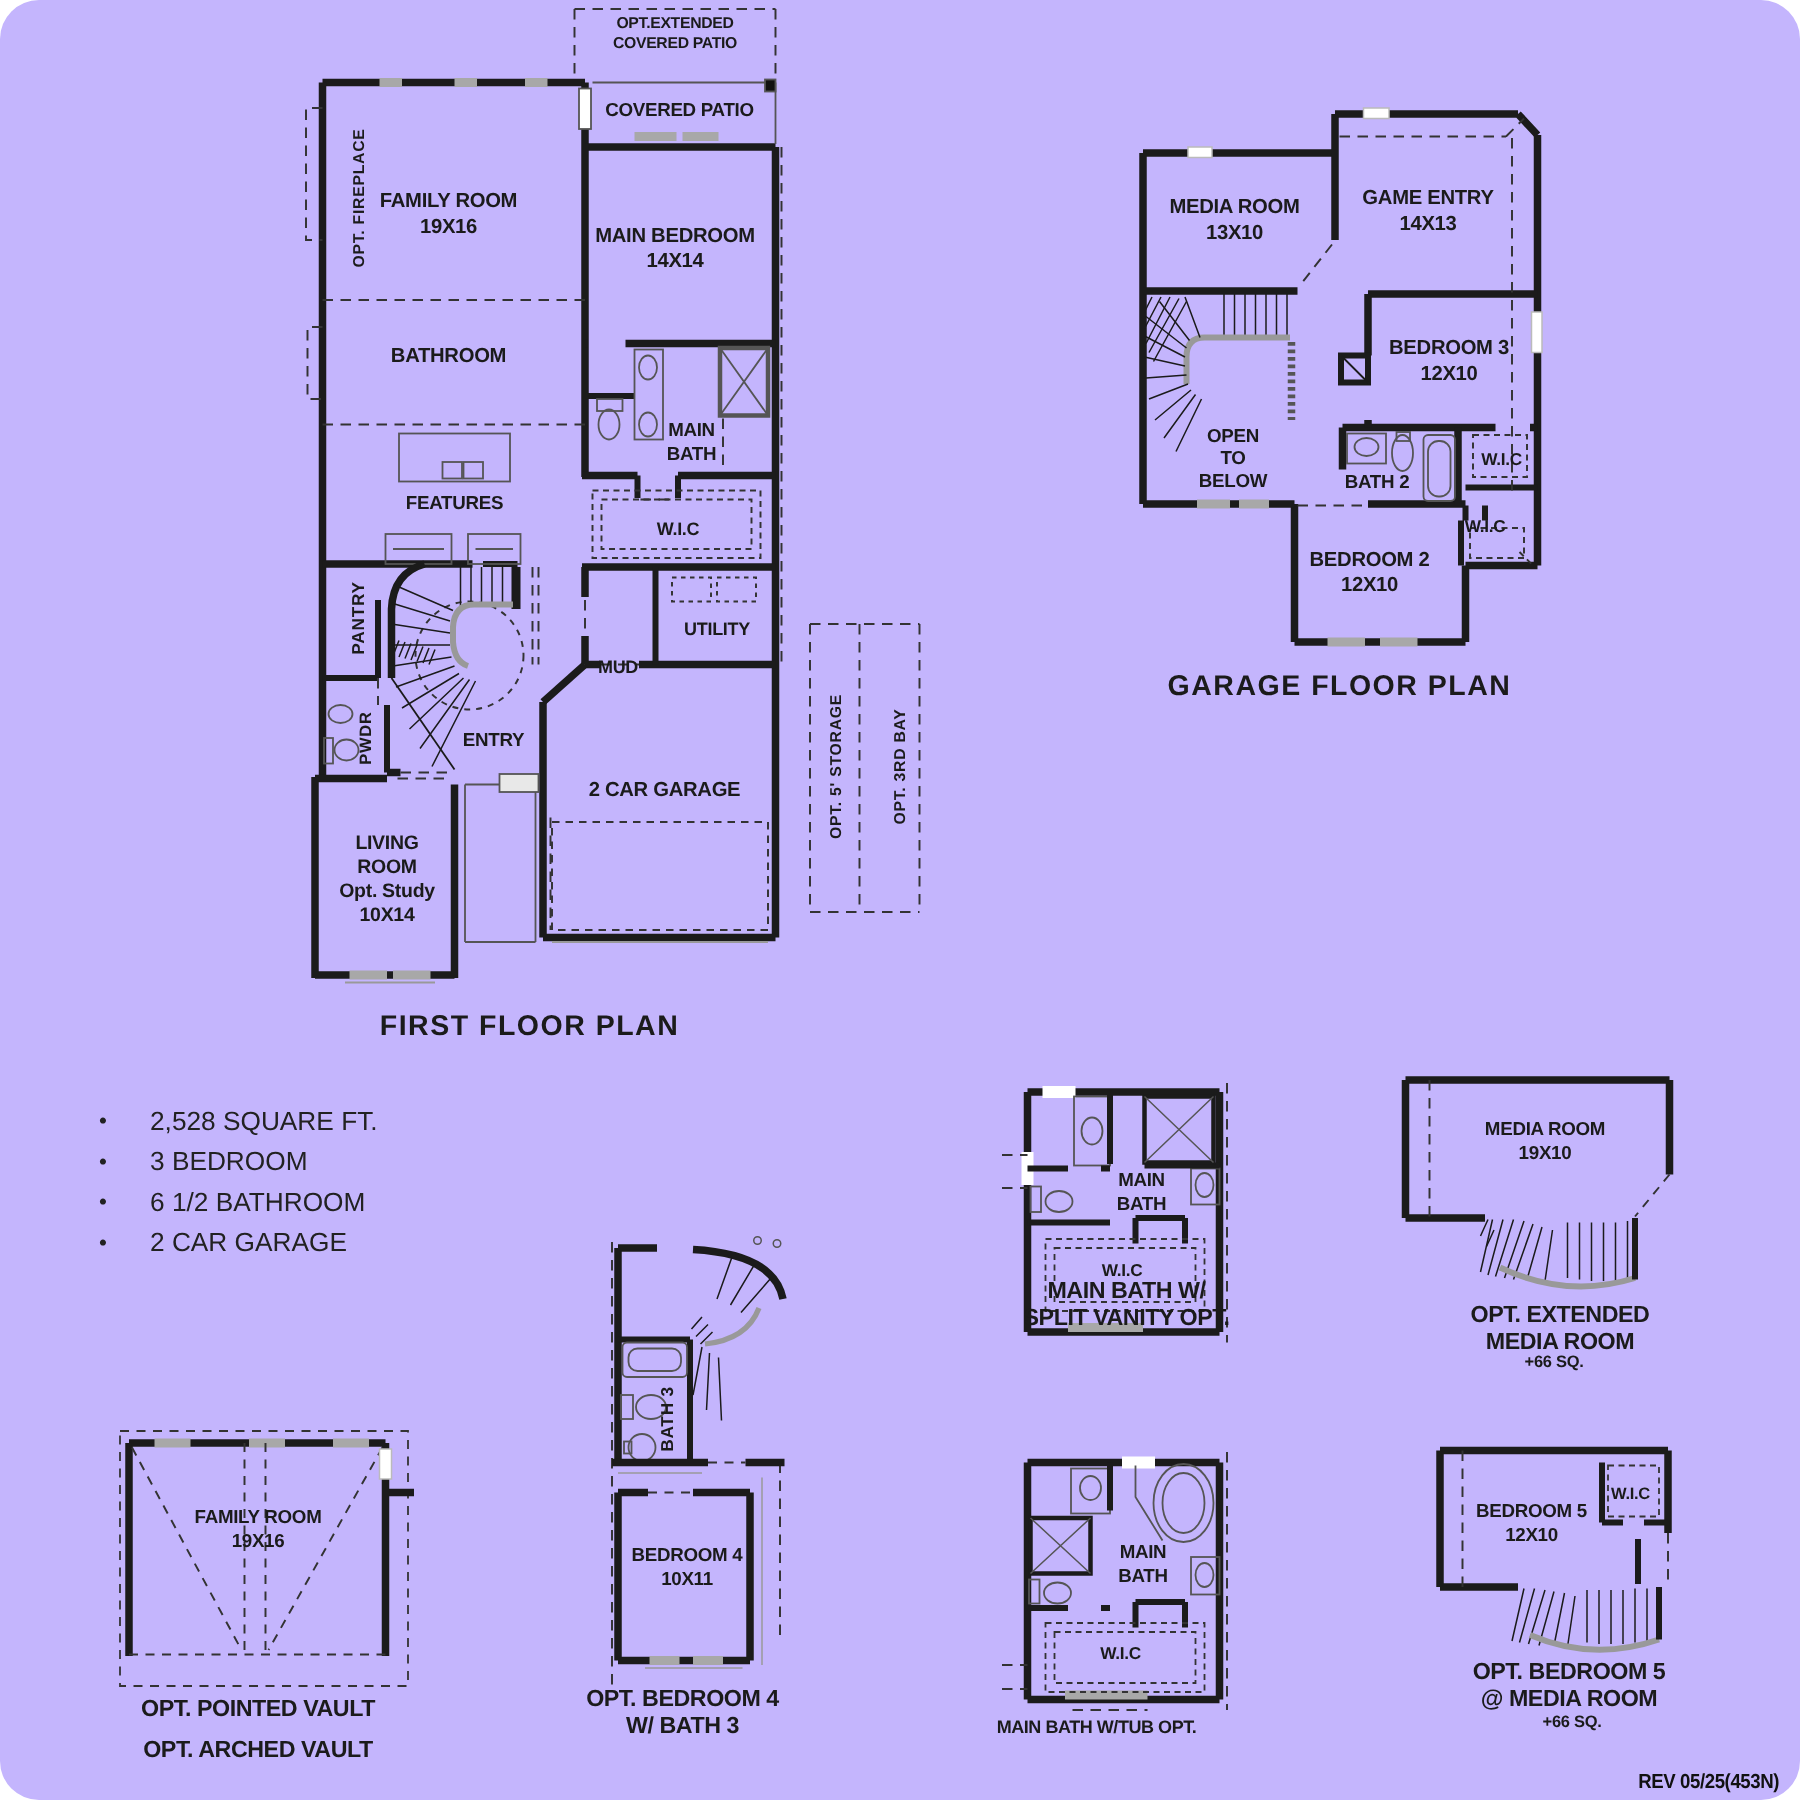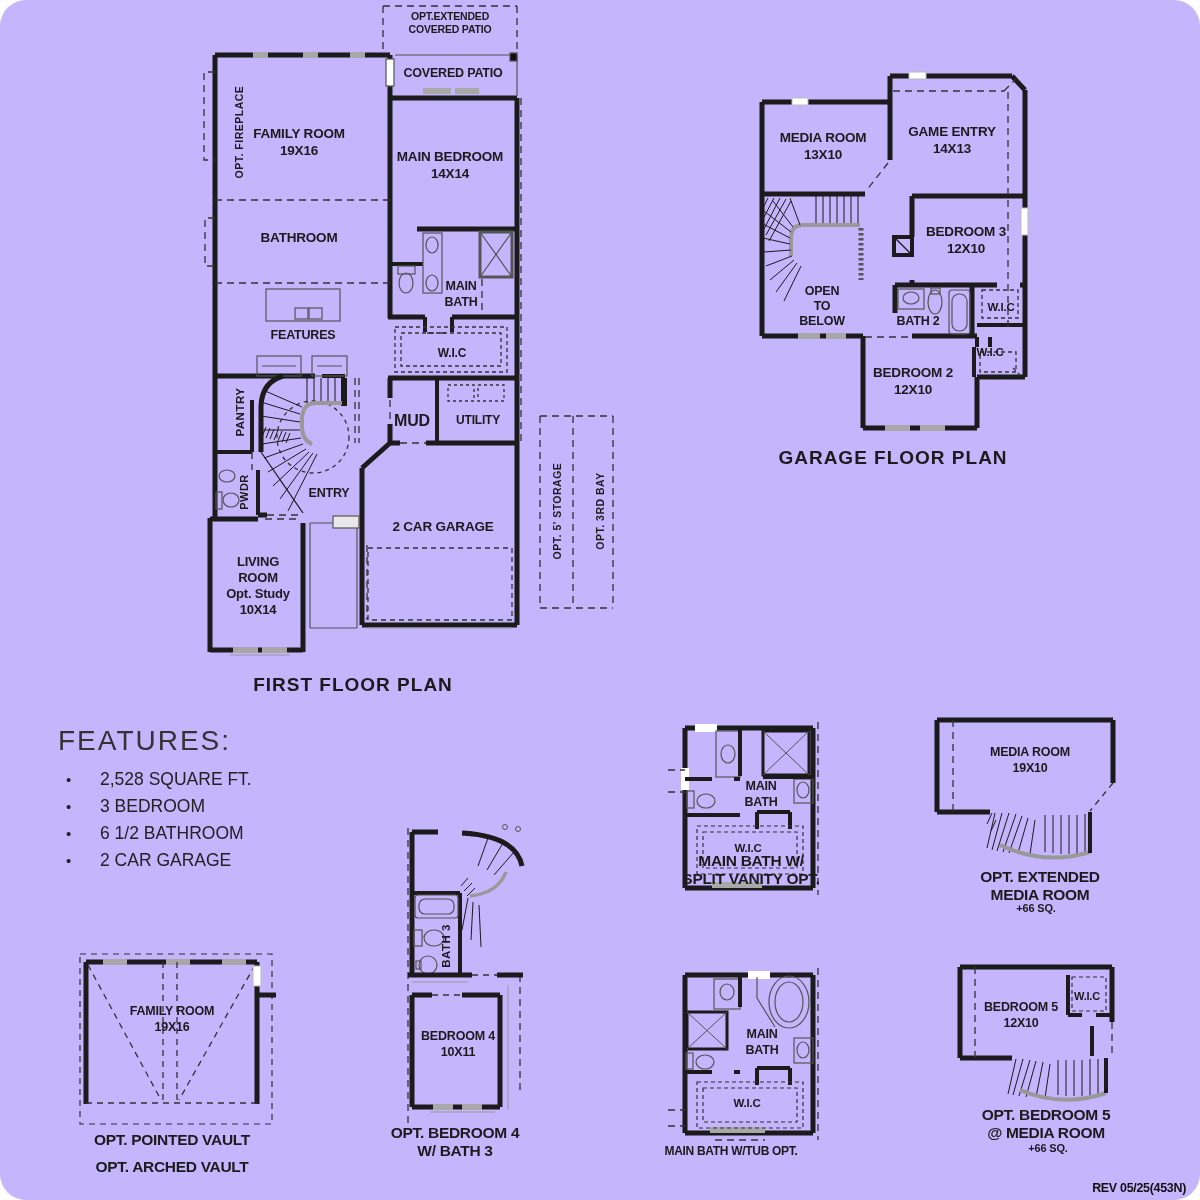--- a/index.html
+++ b/index.html
@@ -275,21 +275,21 @@
 19X16</div>
   <div class="lbl v" style="left:240px;top:132px;font-size:10.5px;">OPT. FIREPLACE</div>
   <div class="lbl" style="left:450px;top:166px;font-size:13.5px;">MAIN BEDROOM
 14X14</div>
   <div class="lbl" style="left:299px;top:238px;font-size:13.5px;">BATHROOM</div>
   <div class="lbl" style="left:461px;top:295px;font-size:12.5px;">MAIN
 BATH</div>
   <div class="lbl" style="left:303px;top:336px;font-size:12.5px;">FEATURES</div>
   <div class="lbl" style="left:452px;top:353px;font-size:12px;">W.I.C</div>
   <div class="lbl v" style="left:240px;top:412px;font-size:11.5px;">PANTRY</div>
-  <div class="lbl" style="left:412px;top:421px;font-size:16px;">MUD</div>
+  <div class="lbl" style="left:412px;top:445px;font-size:12px;">MUD</div>
   <div class="lbl" style="left:478px;top:420px;font-size:12px;">UTILITY</div>
   <div class="lbl v" style="left:245px;top:492px;font-size:11px;">PWDR</div>
   <div class="lbl" style="left:329px;top:494px;font-size:12.5px;">ENTRY</div>
   <div class="lbl" style="left:443px;top:527px;font-size:13.5px;">2 CAR GARAGE</div>
   <div class="lbl" style="left:258px;top:586px;font-size:13px;line-height:1.22;">LIVING
 ROOM
 Opt. Study
 10X14</div>
   <div class="lbl v" style="left:558px;top:511px;font-size:10.5px;">OPT. 5' STORAGE</div>
   <div class="lbl v" style="left:601px;top:511px;font-size:10.5px;">OPT. 3RD BAY</div>
@@ -308,21 +308,20 @@
 BELOW</div>
   <div class="lbl" style="left:918px;top:322px;font-size:12.5px;">BATH 2</div>
   <div class="lbl" style="left:1001px;top:307px;font-size:11.5px;">W.I.C</div>
   <div class="lbl" style="left:990px;top:352px;font-size:11.5px;">W.I.C</div>
   <div class="lbl" style="left:913px;top:382px;font-size:13.5px;">BEDROOM 2
 12X10</div>
   <div class="lbl title" style="left:893px;top:458px;font-size:19px;">GARAGE FLOOR PLAN</div>
 </div>
 
 <div id="features">
-  <div class="fh">FEATURES:</div>
   <div style="height:9px;"></div>
   <div class="fi">
     <span class="b">•</span>
     <span>2,528 SQUARE FT.</span>
       </div>
   <div class="fi">
     <span class="b">•</span>
     <span>3 BEDROOM</span>
       </div>
   <div class="fi">

